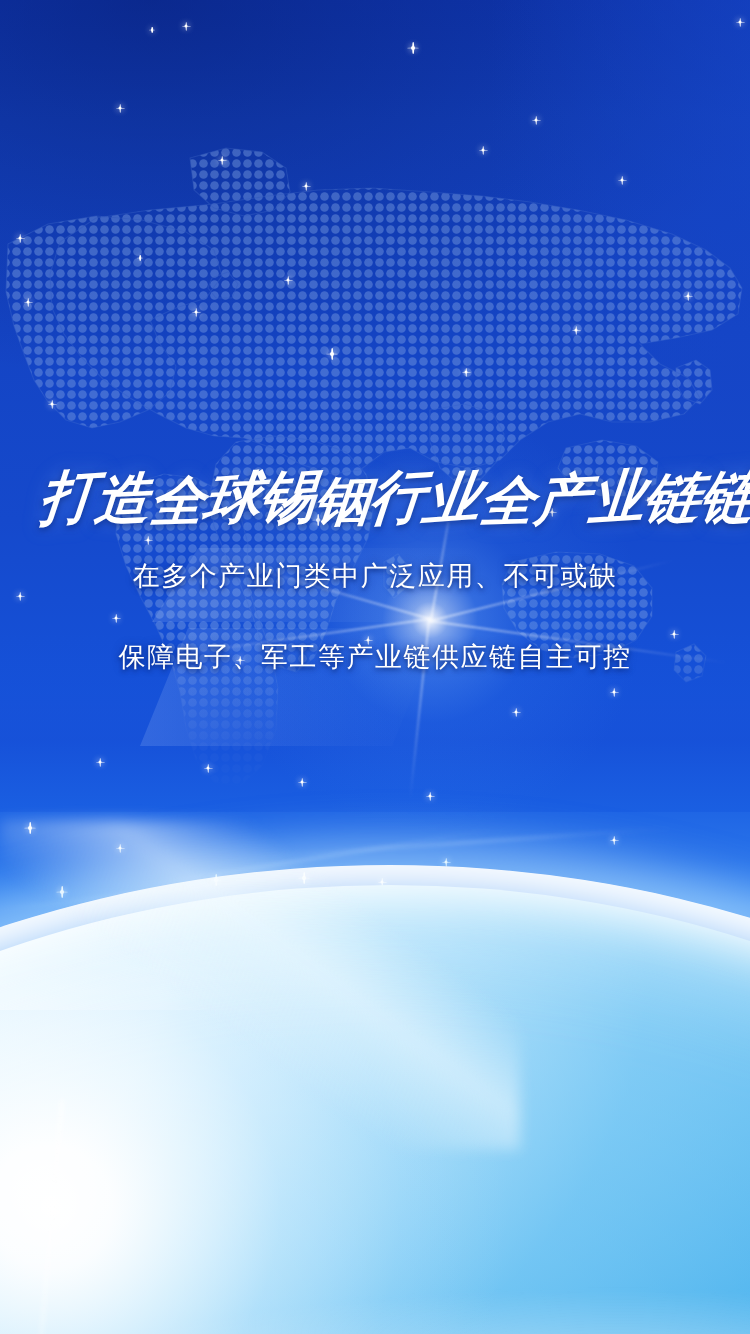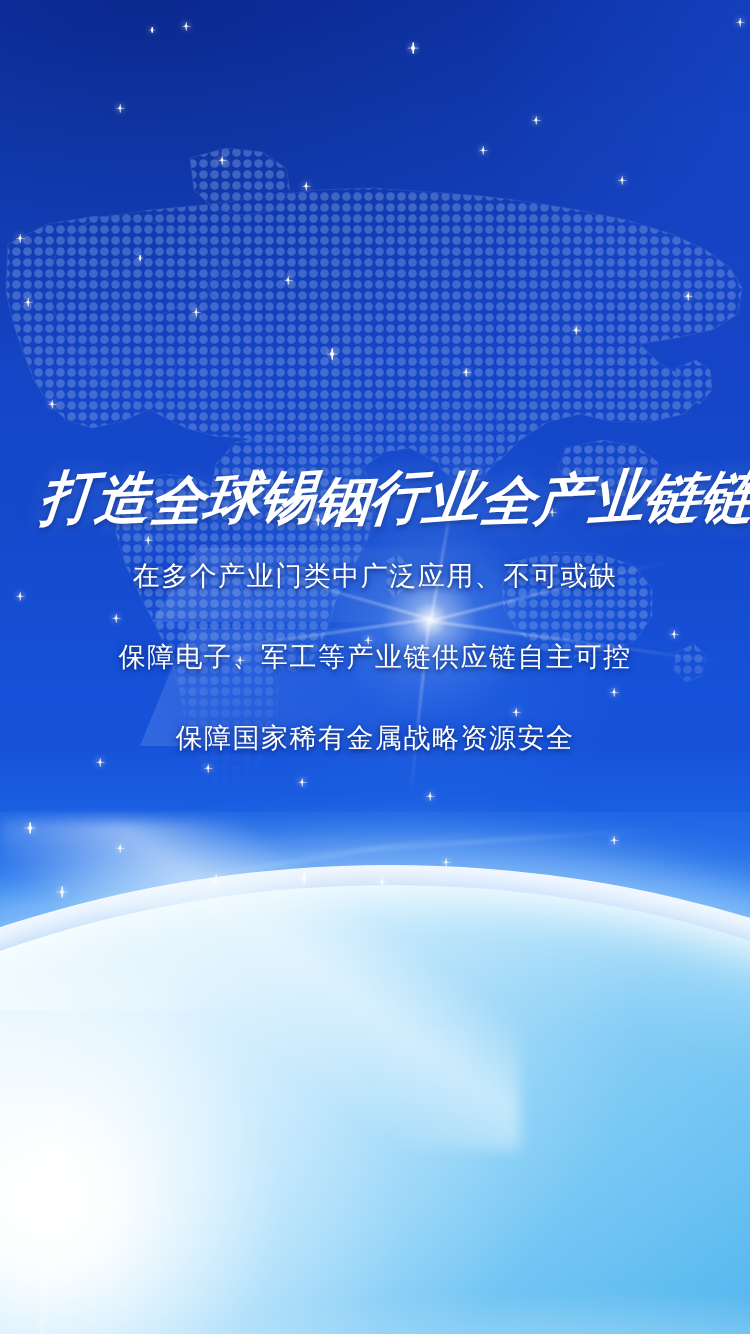--- a/index.html
+++ b/index.html
@@ -411,15 +411,14 @@
     <span class="ch">全</span>
     <span class="ch">产</span>
     <span class="ch">业</span>
     <span class="ch">链</span>
     <span class="ch">链</span>
 
   </h1>
 
   <div class="sub sub-2">保障电子、军工等产业链供应链自主可控</div>
   <div class="sub sub-1">在多个产业门类中广泛应用、不可或缺</div>
-  <div class="sub sub-3">保障国家稀有金属战略资源安全</div>
 
 </div>
 
 </body></html>

